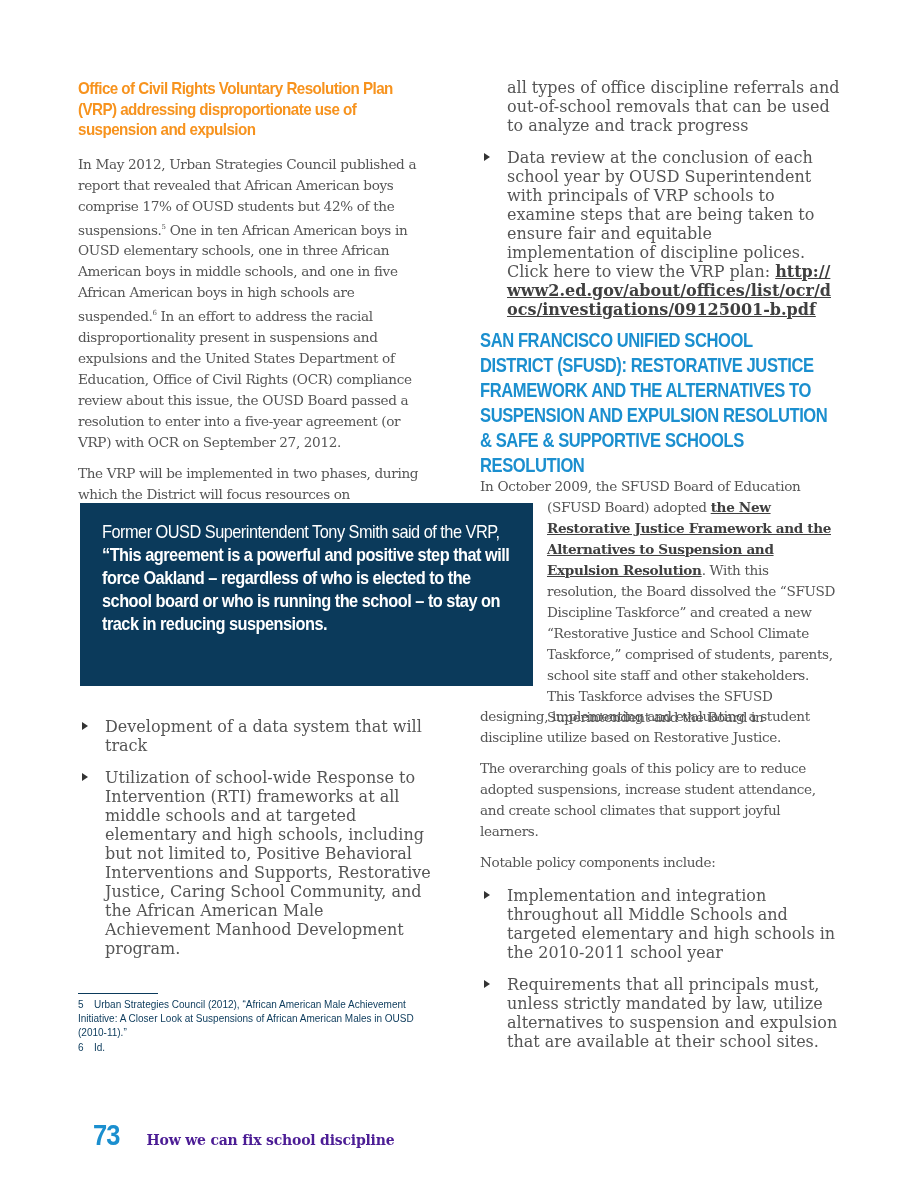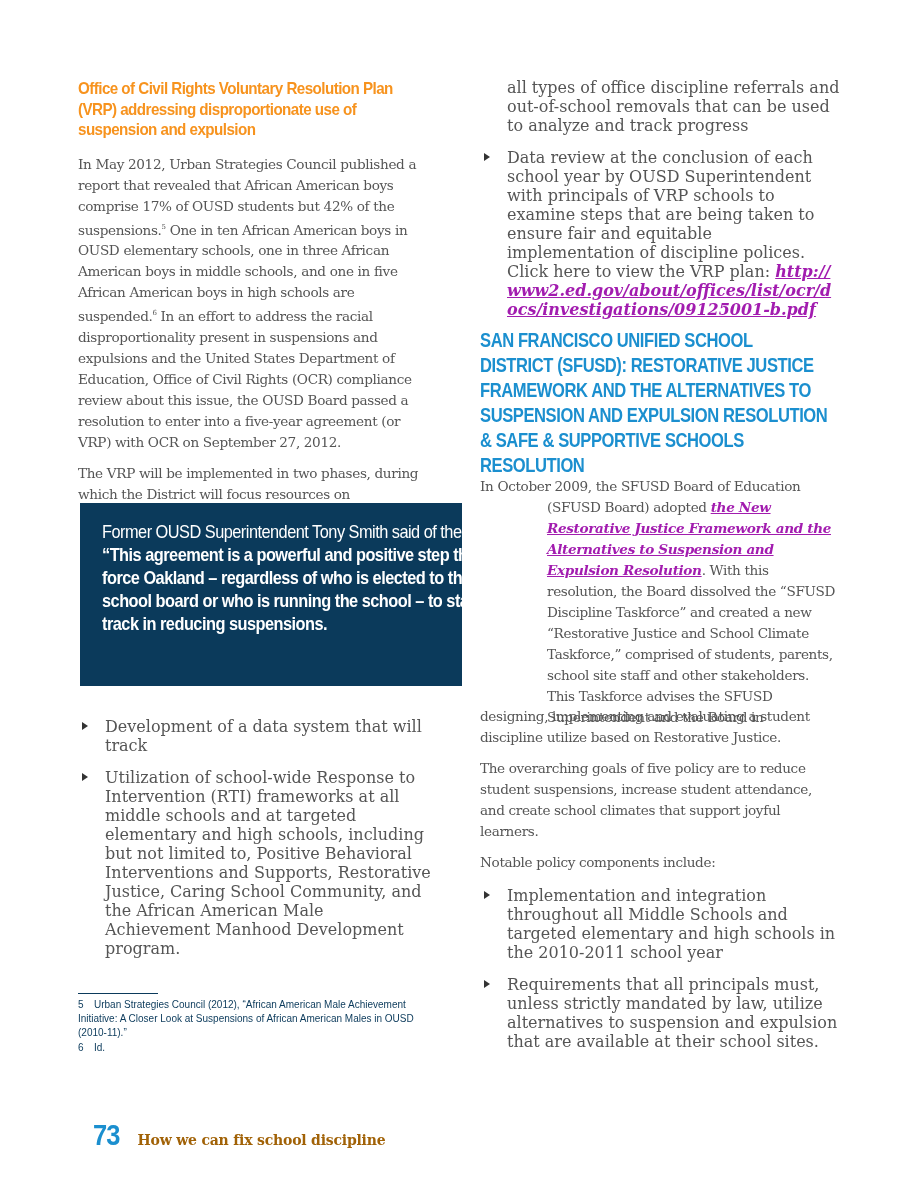--- a/index.html
+++ b/index.html
@@ -21,23 +21,23 @@
       font-size: 19.5px; line-height: 25px; letter-spacing: -0.5px; margin: 0;
       transform: scaleX(0.85); transform-origin: left top; width: 410px; text-transform: uppercase;
     }
     .gap { margin-top: 10px; }
     ul { list-style: none; margin: 0; padding: 0; }
     li { position: relative; padding-left: 27px; margin-top: 13px; }
     li .bullet {
       position: absolute; left: 4px; top: 5px; width: 0; height: 0;
       border-top: 4.5px solid transparent; border-bottom: 4.5px solid transparent; border-left: 6px solid #333;
     }
-    a.link { color: #a21caf; font-weight: bold; text-decoration: underline; font-style: italic; }
+    a.link { color: #404040; font-weight: bold; text-decoration: underline; }
     .callout {
-      position: absolute; left: 80px; top: 503px; width: 382px; height: 183px; background: #0b3a5b;
+      position: absolute; left: 80px; top: 503px; width: 453px; height: 183px; background: #0b3a5b;
       box-sizing: border-box; padding: 17px 20px 0 22px; color: #ffffff;
       font-family: "Liberation Sans", sans-serif;
     }
     .callout .q {
       font-size: 19px; line-height: 23px; letter-spacing: -0.6px;
       transform: scaleX(0.86); transform-origin: left top; width: 490px;
     }
     .callout .q b { font-weight: bold; }
     .fn-rule { position: absolute; left: 78px; top: 993px; width: 80px; border-top: 1px solid #0b3a5b; }
     .footnotes {
@@ -45,22 +45,22 @@
       font-family: "Liberation Sans", sans-serif; font-size: 10px; line-height: 14.2px; color: #0b3a5b;
     }
     .footnotes .num { display: inline-block; width: 16px; }
     .footer { position: absolute; left: 93px; top: 1118px; height: 40px; }
     .page-num {
       font-family: "Liberation Sans", sans-serif; font-weight: bold; color: #1b8fcf;
       font-size: 30px; letter-spacing: -1px; display: inline-block;
       transform: scaleX(0.85); transform-origin: left center; vertical-align: baseline;
     }
     .footer-title {
-      font-family: "DejaVu Serif", serif; font-weight: bold; color: #a16207;
-      font-size: 14px; display: inline-block; margin-left: 8px; vertical-align: baseline; letter-spacing: -0.2px;
+      font-family: "DejaVu Serif", serif; font-weight: bold; color: #4c1d95;
+      font-size: 14px; display: inline-block; margin-left: 17px; vertical-align: baseline; letter-spacing: -0.2px;
     }
     .indent-block { margin-left: 67px; }
   </style>
 </head>
 <body>
 
 <div class="col left">
   <h2 class="h-orange">Office of Civil Rights Voluntary Resolution Plan (VRP) addressing disproportionate use of suspension and expulsion</h2>
   <p><span>In May 2012, Urban Strategies Council published a report that revealed that African American boys comprise 17% of OUSD students but 42% of the suspensions.</span><sup style="font-size:7px">5</sup><span>  One in ten African American boys in OUSD elementary schools, one in three African American boys in middle schools, and one in five African American boys in high schools are suspended.</span><sup style="font-size:7px">6</sup><span>  In an effort to address the racial disproportionality present in suspensions and expulsions and the United States Department of Education, Office of Civil Rights (OCR) compliance review about this issue, the OUSD Board passed a resolution to enter into a five-year agreement (or VRP) with OCR on September 27, 2012.</span></p>
   <p class="gap">The VRP will be implemented in two phases, during which the District will focus resources on</p>
@@ -82,21 +82,21 @@
     <li style="margin-top:0"><span>all types of office discipline referrals and out-of-school removals that can be used to analyze and track progress</span></li>
     <li><span class="bullet"></span><span>Data review at the conclusion of each school year by OUSD Superintendent with principals of VRP schools to examine steps that are being taken to ensure fair and equitable implementation of discipline polices. Click here to view the VRP plan: </span><a class="link" href="#" style="word-break:break-all">http://www2.ed.gov/about/offices/list/ocr/docs/investigations/09125001-b.pdf</a></li>
   </ul>
   <h2 class="h-blue" style="margin-top:9px">San Francisco Unified School District (SFUSD): Restorative Justice Framework and the Alternatives to Suspension and Expulsion Resolution &amp; Safe &amp; Supportive Schools Resolution</h2>
   <p style="margin-top:-2px">In October 2009, the SFUSD Board of Education</p>
   <p class="indent-block"><span>(SFUSD Board) adopted </span><a class="link" href="#">the New Restorative Justice Framework and the Alternatives to Suspension and Expulsion Resolution</a><span>.  With this resolution, the Board dissolved the “SFUSD Discipline Taskforce” and created a new “Restorative Justice and School Climate Taskforce,” comprised of students, parents, school site staff and other stakeholders.  This Taskforce advises the SFUSD Superintendent and the Board in</span></p>
 </div>
 
 <div class="col" style="left:480px; top:706px; width:360px;">
   <p>designing, implementing and evaluating a student discipline utilize based on Restorative Justice.</p>
-  <p class="gap">The overarching goals of five policy are to reduce student suspensions, increase student attendance, and create school climates that support joyful learners.</p>
+  <p class="gap">The overarching goals of this policy are to reduce adopted suspensions, increase student attendance, and create school climates that support joyful learners.</p>
   <p class="gap">Notable policy components include:</p>
   <ul>
     <li><span class="bullet"></span><span>Implementation and integration throughout all Middle Schools and targeted elementary and high schools in the 2010-2011 school year</span></li>
     <li><span class="bullet"></span><span>Requirements that all principals must, unless strictly mandated by law, utilize alternatives to suspension and expulsion that are available at their school sites.</span></li>
   </ul>
 </div>
 
 <div class="fn-rule"></div>
 <div class="footnotes">
   <div><span class="num">5</span><span>Urban Strategies Council (2012), “African American Male Achievement Initiative: A Closer Look at Suspensions of African American Males in OUSD (2010-11).”</span></div>

